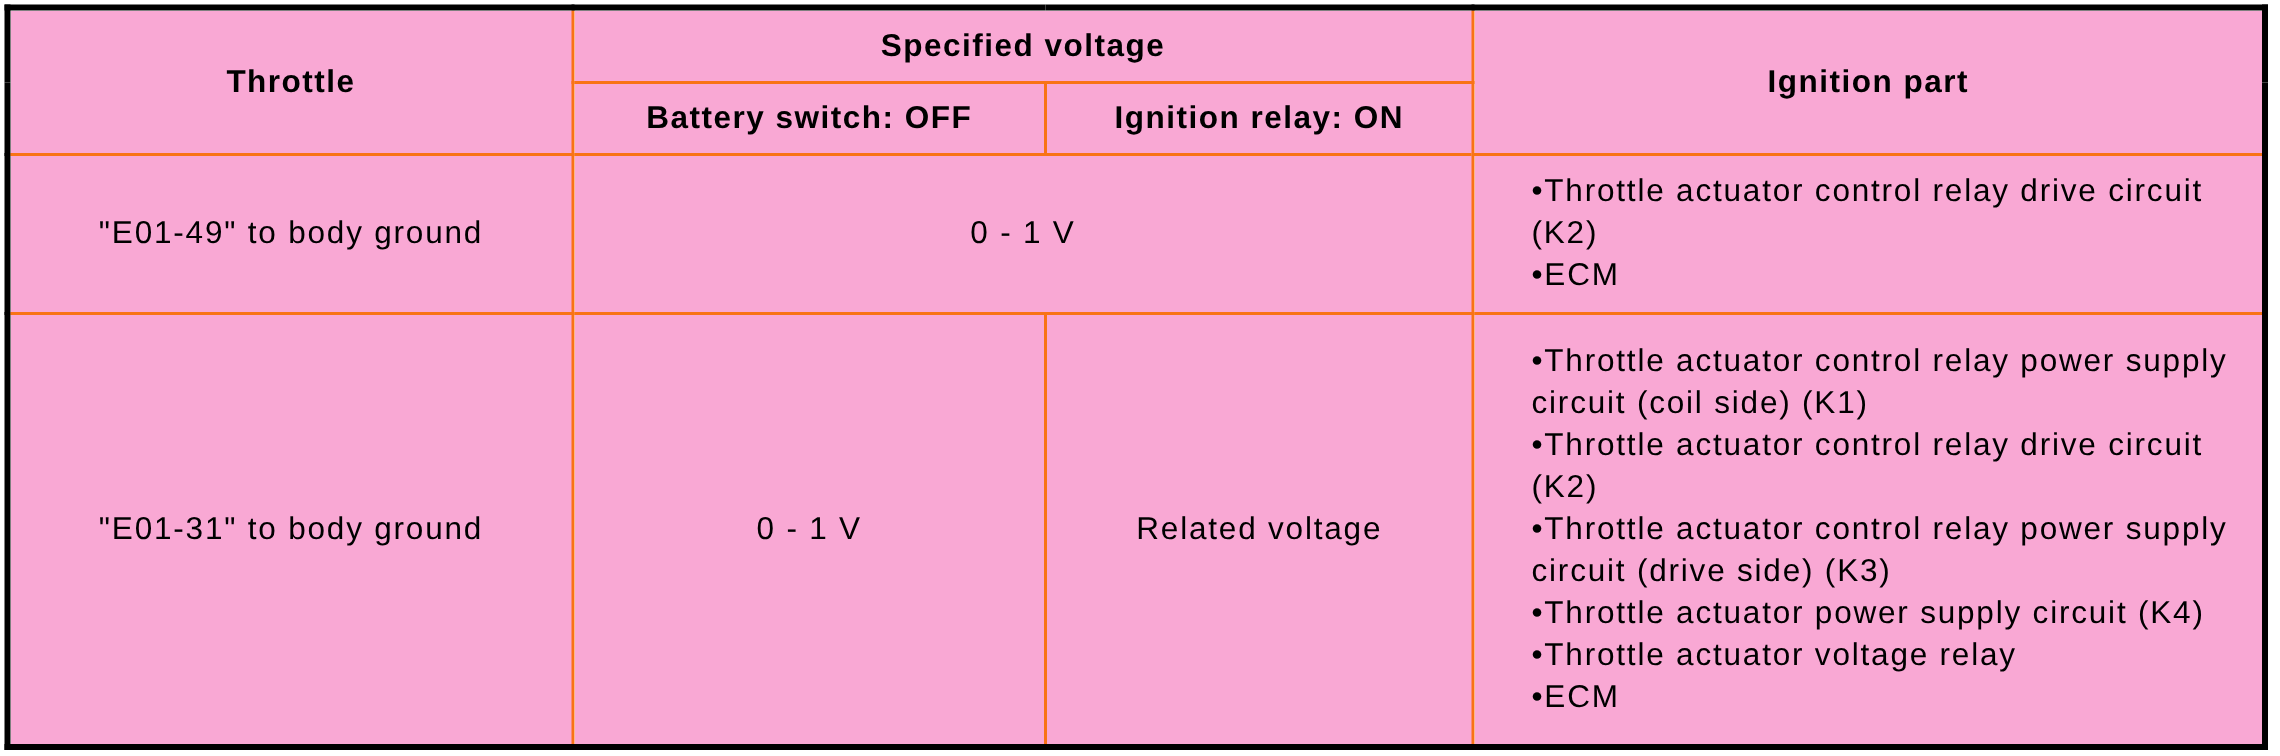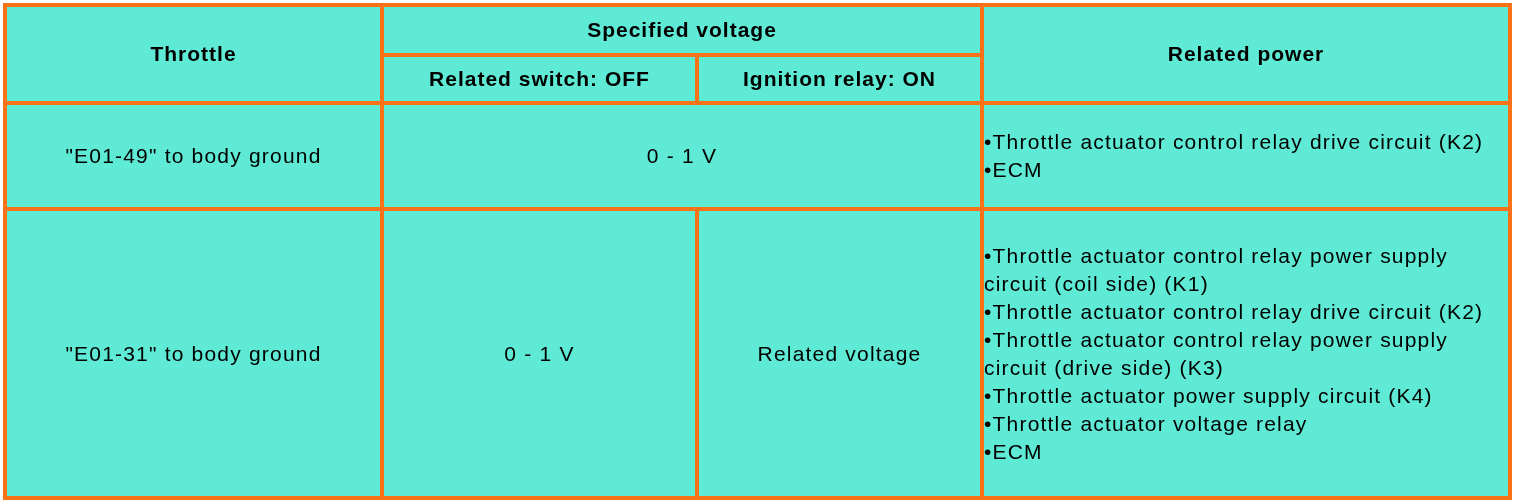--- a/index.html
+++ b/index.html
@@ -20,67 +20,68 @@
   }
   table.spec-table {
     width: 1505px;
     height: 494px;
     border-collapse: collapse;
     table-layout: fixed;
     border: 4px solid #000000;
   }
   table.spec-table th,
   table.spec-table td {
-    border: 4px solid #f97316;
+    border: 2px solid #f97316;
     padding: 0;
     vertical-align: middle;
     font-size: 21px;
     line-height: 28px;
     letter-spacing: 1.2px;
-    background: #5eead4;
+    background: #f9a8d4;
     overflow: hidden;
   }
   table.spec-table th {
     font-weight: 700;
     text-align: center;
     letter-spacing: 1px;
   }
   tr.hrow-top    { height: 50px; }
   tr.hrow-sub    { height: 48px; }
   tr.drow-first  { height: 106px; }
   tr.drow-second { height: 289px; }
   td.c-center { text-align: center; }
   td.related {
     text-align: left;
     padding: 8px 6px 8px 6px;
   }
   td.related div {
     white-space: normal;
     word-wrap: break-word;
+    padding-left: 38px;
   }
 </style>
 </head>
 <body>
 
 <div class="page">
   <table class="spec-table">
     <colgroup>
       <col style="width:377px">
       <col style="width:315px">
       <col style="width:285px">
       <col style="width:528px">
     </colgroup>
     <tbody>
       <tr class="hrow-top">
         <th rowspan="2">Throttle</th>
         <th colspan="2">Specified voltage</th>
-        <th rowspan="2">Related power</th>
+        <th rowspan="2">Ignition part</th>
       </tr>
       <tr class="hrow-sub">
-        <th>Related switch: OFF</th>
+        <th>Battery switch: OFF</th>
         <th>Ignition relay: ON</th>
       </tr>
       <tr class="drow-first">
         <td class="c-center">"E01-49" to body ground</td>
         <td colspan="2" class="c-center">0 - 1 V</td>
         <td class="related">
             <div>•Throttle actuator control relay drive circuit (K2)</div>
             <div>•ECM</div>
           </td>
       </tr>

